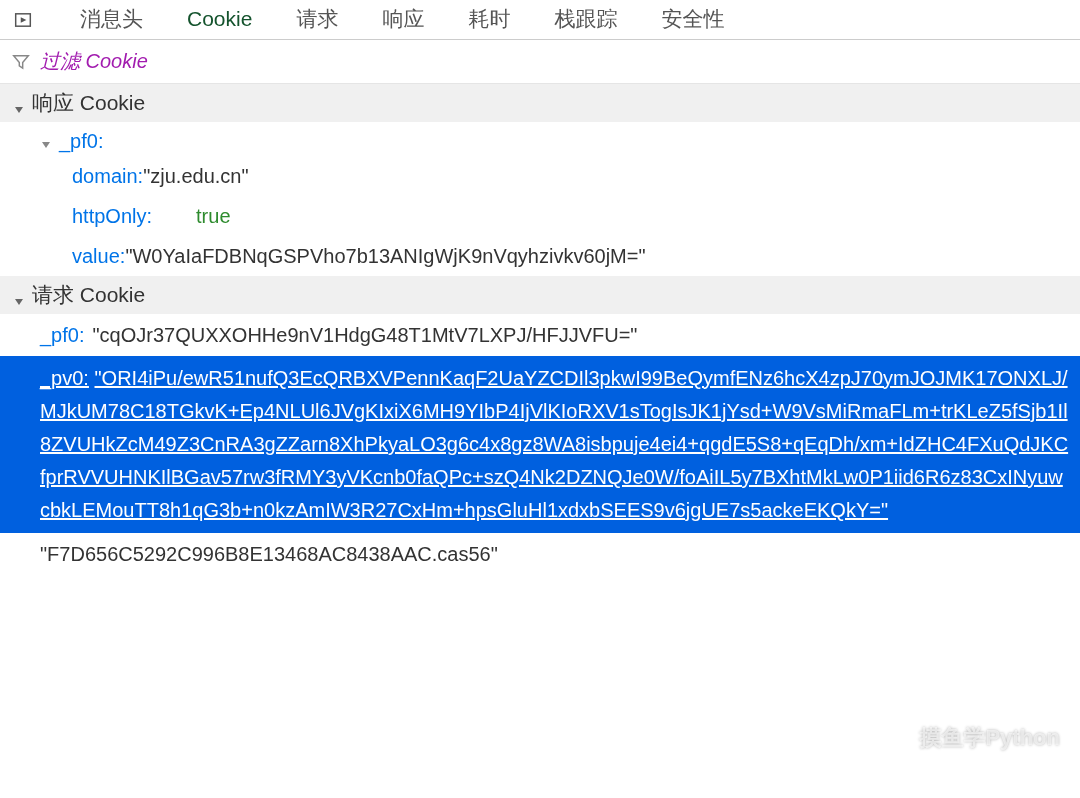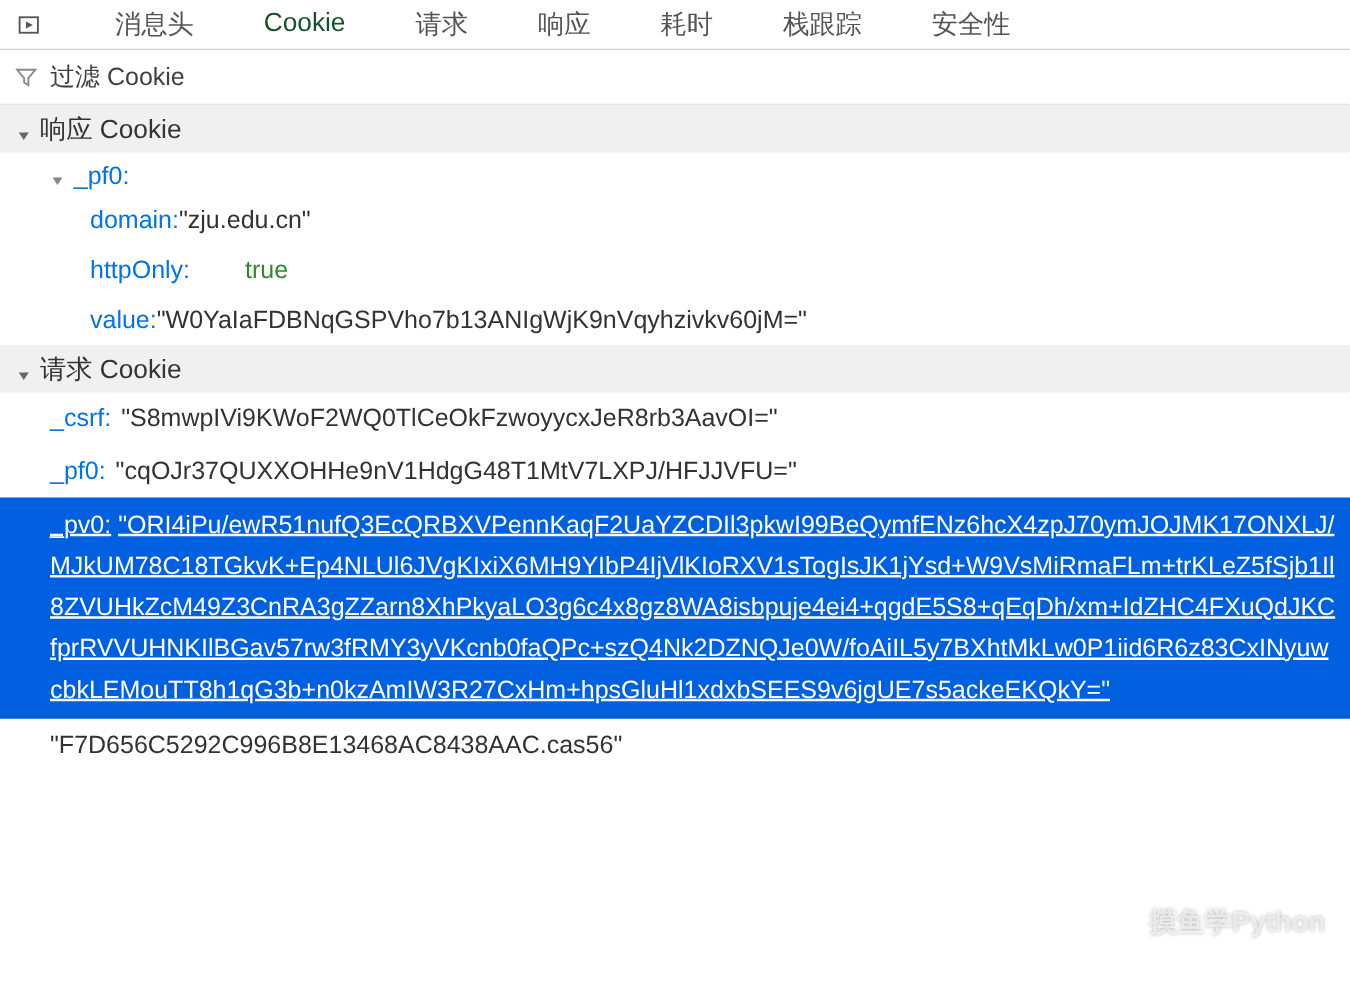--- a/index.html
+++ b/index.html
@@ -16,21 +16,21 @@
       color: #333;
       position: relative;
       overflow: hidden;
     }
     .tabs {
       display: flex;
       align-items: center;
       height: 40px;
       border-bottom: 1px solid #ccc;
       padding-left: 12px;
-      gap: 16px;
+      gap: 4px;
     }
     .tabs .toggle-pane-icon {
       width: 22px;
       height: 22px;
       margin-right: 22px;
       display: flex;
       align-items: center;
       justify-content: center;
       color: #555;
     }
@@ -51,21 +51,22 @@
       padding-left: 12px;
       gap: 10px;
     }
     .filter-icon {
       color: #888;
       width: 18px;
       height: 18px;
     }
     .filter-text {
       font-size: 20px;
-      color: #404040;
+      color: #a21caf;
+      font-style: italic;
     }
     .section-header {
       display: flex;
       align-items: center;
       height: 38px;
       background: #f0f0f0;
       padding-left: 13px;
       gap: 6px;
       font-size: 21px;
       color: #333;
@@ -241,24 +242,20 @@
   <span class="disclosure">
     <svg viewBox="0 0 12 12" width="12" height="12">
         <polygon points="2,3 10,3 6,9" fill="#666"></polygon>
       </svg>
   </span>
   <span>请求 Cookie</span>
 </div>
 
 <div>
   <div class="kv-row">
-    <span class="kv-key">_csrf:</span>
-    <span class="kv-val">"S8mwpIVi9KWoF2WQ0TlCeOkFzwoyycxJeR8rb3AavOI="</span>
-  </div>
-  <div class="kv-row">
     <span class="kv-key">_pf0:</span>
     <span class="kv-val">"cqOJr37QUXXOHHe9nV1HdgG48T1MtV7LXPJ/HFJJVFU="</span>
   </div>
   <div class="kv-row selected">
     <span class="kv-key">_pv0:</span>
     <span class="kv-val indent-wrap">"ORI4iPu/ewR51nufQ3EcQRBXVPennKaqF2UaYZCDIl3pkwI99BeQymfENz6hcX4zpJ70ymJOJMK17ONXLJ/MJkUM78C18TGkvK+Ep4NLUl6JVgKIxiX6MH9YIbP4IjVlKIoRXV1sTogIsJK1jYsd+W9VsMiRmaFLm+trKLeZ5fSjb1Il8ZVUHkZcM49Z3CnRA3gZZarn8XhPkyaLO3g6c4x8gz8WA8isbpuje4ei4+qgdE5S8+qEqDh/xm+IdZHC4FXuQdJKCfprRVVUHNKIlBGav57rw3fRMY3yVKcnb0faQPc+szQ4Nk2DZNQJe0W/foAiIL5y7BXhtMkLw0P1iid6R6z83CxINyuwcbkLEMouTT8h1qG3b+n0kzAmIW3R27CxHm+hpsGluHl1xdxbSEES9v6jgUE7s5ackeEKQkY="</span>
   </div>
   <div class="kv-row">
     <span class="kv-val">"F7D656C5292C996B8E13468AC8438AAC.cas56"</span>
   </div>

